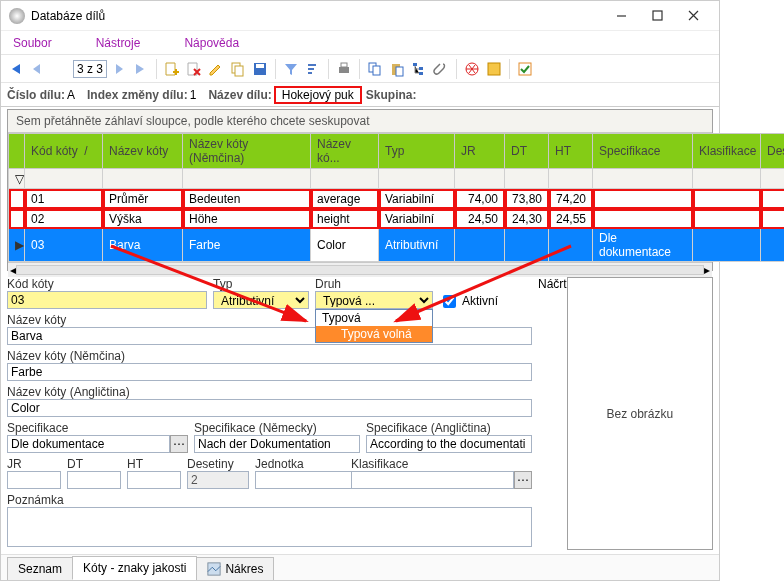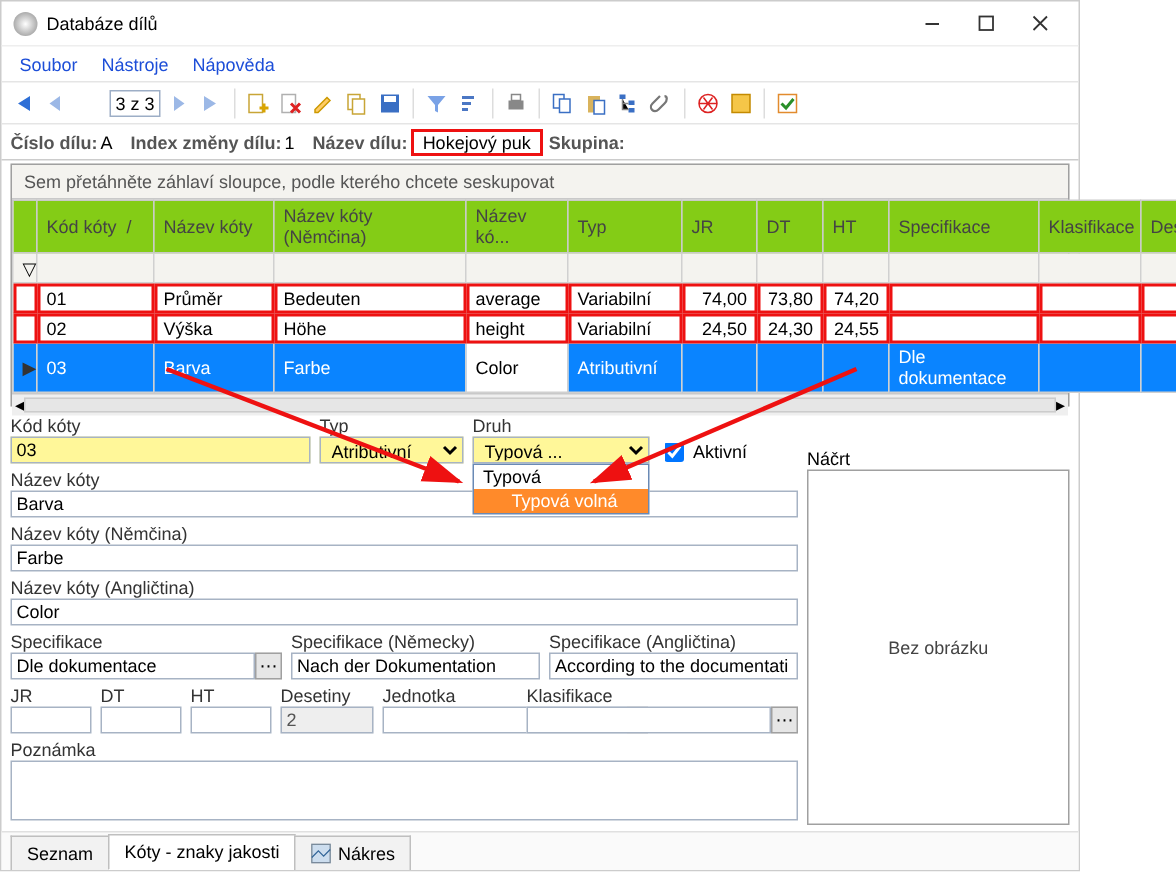--- a/index.html
+++ b/index.html
@@ -3,21 +3,21 @@
 <meta charset="utf-8">
 <style>
   * { box-sizing: border-box; font-family: "Segoe UI", Tahoma, sans-serif; font-size: 12px; }
   body { margin: 0; background: #fff; }
   .window { width: 720px; height: 581px; border: 1px solid #ccc; display: flex; flex-direction: column; position: relative; }
   .titlebar { height: 30px; display: flex; align-items: center; padding: 0 8px; border-bottom: 1px solid #eee; }
   .titlebar .title-icon { width: 16px; height: 16px; border-radius: 50%; background: radial-gradient(#fff,#888); margin-right: 6px; }
   .titlebar .title-text { flex: 1; }
   .titlebar .win-btn { width: 36px; height: 24px; display: flex; align-items: center; justify-content: center; }
   .titlebar .win-btn svg { width: 11px; height: 11px; stroke: #333; stroke-width: 1.2; fill: none; }
-  .menubar { height: 24px; display: flex; align-items: center; padding: 0 4px; border-bottom: 1px solid #e5e5e5; color: #1d4ed8; }
+  .menubar { height: 24px; display: flex; align-items: center; padding: 0 4px; border-bottom: 1px solid #e5e5e5; color: #a21caf; gap: 28px; }
   .menubar .menu-item { padding: 3px 8px; }
   .toolbar { height: 28px; display: flex; align-items: center; padding: 0 4px; border-bottom: 1px solid #e5e5e5; gap: 2px; }
   .toolbar .tb-btn { width: 20px; height: 20px; display: flex; align-items: center; justify-content: center; border-radius: 2px; }
   .toolbar .tb-sep { width: 1px; height: 20px; background: #ddd; margin: 0 3px; }
   .toolbar .pager { display: flex; align-items: center; gap: 2px; }
   .toolbar input.pagebox { width: 34px; height: 18px; border: 1px solid #9daec6; text-align: center; margin-left: 24px; }
   .info-strip { height: 24px; display: flex; align-items: center; padding: 0 6px; border-bottom: 1px solid #ccc; font-size: 12px; }
   .info-strip .lbl { font-weight: bold; color: #555; margin-right: 2px; }
   .info-strip .val { margin-right: 12px; }
   .info-strip .highlight { display: inline-block; padding: 0 6px; border: 2px solid #e11; }
@@ -28,21 +28,21 @@
   table.grid td { border: 1px solid #d0d0d0; padding: 2px 6px; background: #fff; height: 20px; }
   table.grid tr.selected td { background: #0a84ff; color: #fff; }
   table.grid tr.redbox td { outline: 2px solid #e11; outline-offset: -2px; }
   table.grid td.num { text-align: right; }
   .row-indicator { width: 12px; background: #f4f3ef; border: 1px solid #c9c9c9; text-align: center; }
   .filterrow td { background: #f4f3ef !important; height: 16px; }
   .hscroll { height: 16px; background: #efefef; border-top: 1px solid #c9c9c9; display: flex; align-items: center; padding: 0 2px; }
   .hscroll .track { flex: 1; height: 10px; background: #e6e6e6; border: 1px solid #ccc; }
   .detail { flex: 1; display: flex; padding: 4px 6px; gap: 6px; }
   .detail-left { flex: 1; display: flex; flex-direction: column; gap: 2px; }
-  .detail-right { width: 296px; display: flex; flex-direction: column; margin-top: 22px; }
+  .detail-right { width: 296px; display: flex; flex-direction: row; }
   .fld-row { display: flex; gap: 6px; }
   .fld { display: flex; flex-direction: column; margin-bottom: 2px; }
   .fld label { color: #333; }
   .fld input, .fld select, .fld textarea { border: 1px solid #a7b3c4; padding: 1px 3px; height: 18px; }
   .fld .yellow { background: #fff799; }
   .fld .with-btn { display: flex; }
   .fld .with-btn input { flex: 1; }
   .fld .dots { width: 18px; border: 1px solid #a0a0a0; background: #e6e6e6; display:flex;align-items:center;justify-content:center; }
   .checkbox-inline { display: flex; align-items: center; gap: 3px; margin-top: 14px; }
   .checkbox-inline input { width: 13px; height: 13px; }

